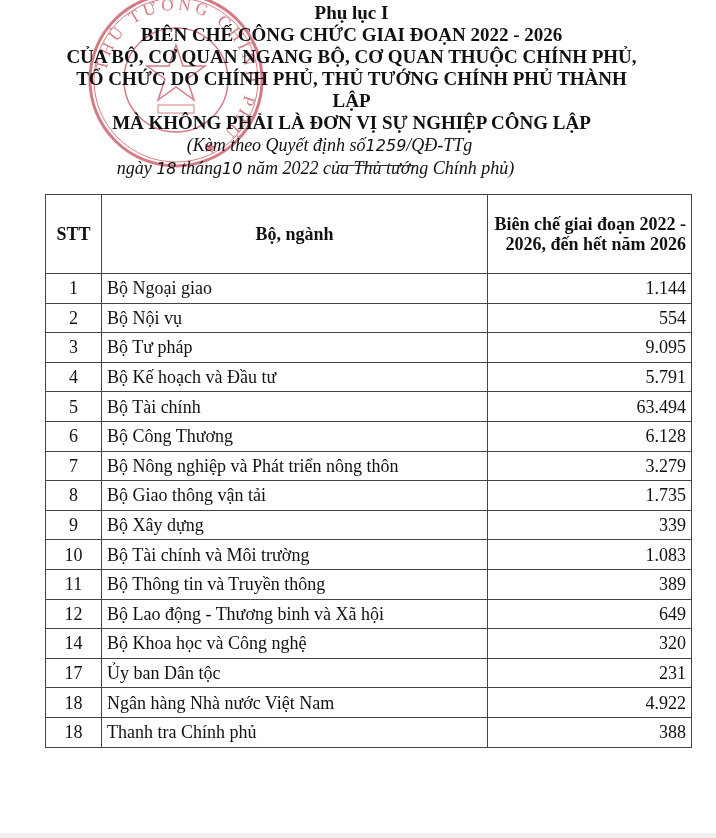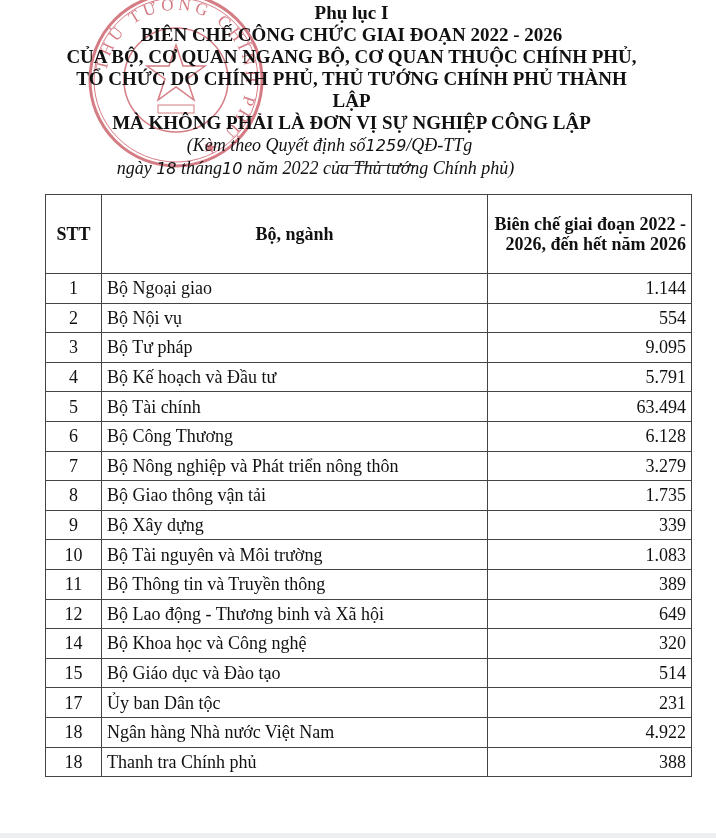--- a/index.html
+++ b/index.html
@@ -147,42 +147,37 @@
         <td class="c-name">Bộ Giao thông vận tải</td>
         <td class="c-val">1.735</td>
       </tr>
       <tr>
         <td class="c-stt">9</td>
         <td class="c-name">Bộ Xây dựng</td>
         <td class="c-val">339</td>
       </tr>
       <tr>
         <td class="c-stt">10</td>
-        <td class="c-name">Bộ Tài nguyên và Môi trường</td>
+        <td class="c-name">Bộ Tài chính và Môi trường</td>
         <td class="c-val">1.083</td>
       </tr>
       <tr>
         <td class="c-stt">11</td>
         <td class="c-name">Bộ Thông tin và Truyền thông</td>
         <td class="c-val">389</td>
       </tr>
       <tr>
         <td class="c-stt">12</td>
         <td class="c-name">Bộ Lao động - Thương binh và Xã hội</td>
         <td class="c-val">649</td>
       </tr>
       <tr>
         <td class="c-stt">14</td>
         <td class="c-name">Bộ Khoa học và Công nghệ</td>
         <td class="c-val">320</td>
-      </tr>
-      <tr>
-        <td class="c-stt">15</td>
-        <td class="c-name">Bộ Giáo dục và Đào tạo</td>
-        <td class="c-val">514</td>
       </tr>
       <tr>
         <td class="c-stt">17</td>
         <td class="c-name">Ủy ban Dân tộc</td>
         <td class="c-val">231</td>
       </tr>
       <tr>
         <td class="c-stt">18</td>
         <td class="c-name">Ngân hàng Nhà nước Việt Nam</td>
         <td class="c-val">4.922</td>

